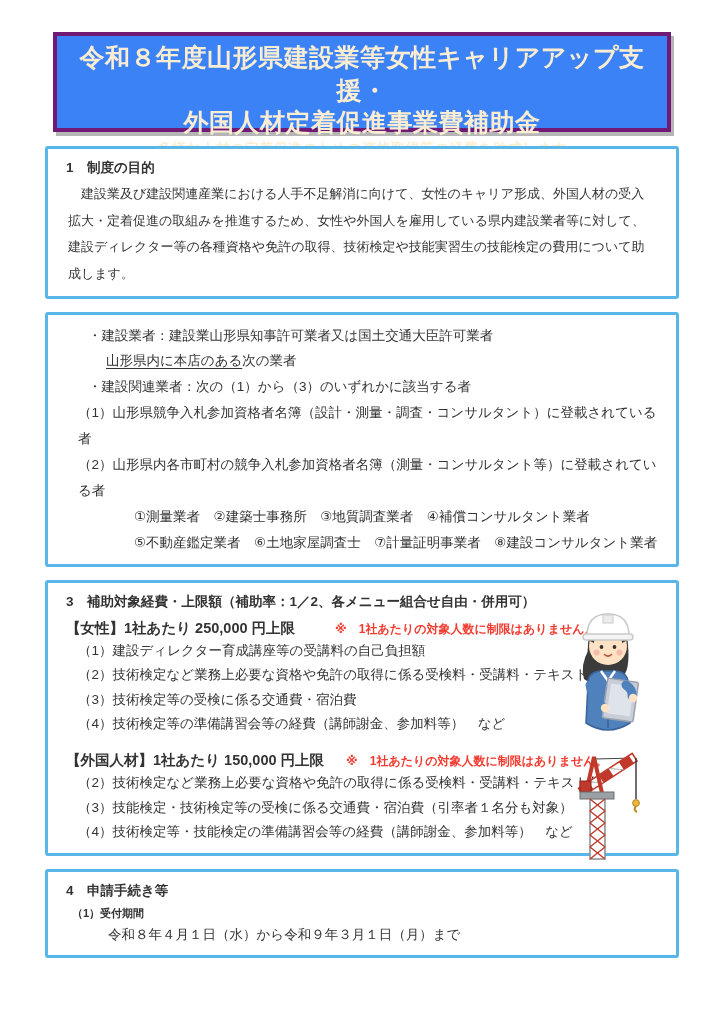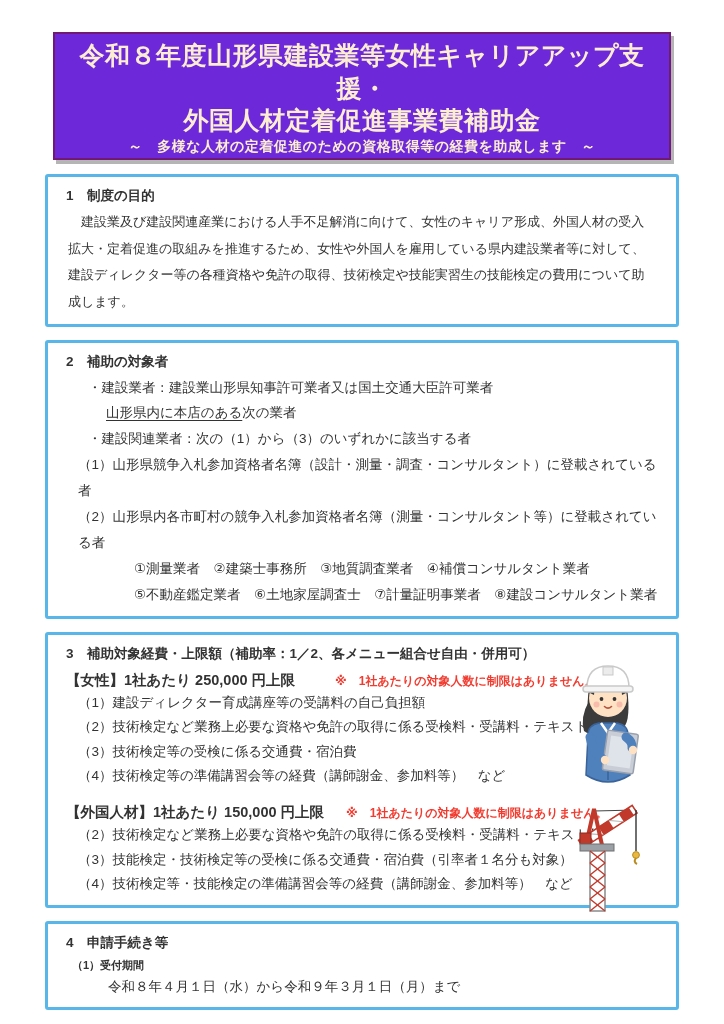--- a/index.html
+++ b/index.html
@@ -3,22 +3,22 @@
 <meta charset="utf-8">
 <style>
   html,body { margin:0; padding:0; background:#ffffff; }
   .page {
     position:relative; width:724px; height:1024px; background:#ffffff;
     font-family:"Liberation Sans","DejaVu Sans",sans-serif; color:#333333;
     overflow:hidden; margin:0 auto;
   }
   
   .header-box {
-    margin:32px auto 14px; width:618px; height:128px; box-sizing:border-box;
-    background:#6d28d9; border:2px solid #701a75;
+    margin:32px auto 14px; width:618px; height:100px; box-sizing:border-box;
+    background:#3b82f6; border:4px solid #701a75;
     box-shadow:3px 4px 0 rgba(120,120,120,.55);
     text-align:center; color:#FBEDD2;
   }
   .header-title { font-size:25px; font-weight:bold; line-height:1.3; margin-top:5px; letter-spacing:.5px; }
   .header-sub   { font-size:14px; font-weight:bold; margin-top:1px; letter-spacing:.5px; }
   
   .box {
     position:relative; width:634px; box-sizing:border-box; margin:0 auto 13px;
     border:3px solid #58B7E8; border-radius:3px; background:#fff;
     padding:8px 16px 8px 16px;
@@ -54,21 +54,20 @@
     </div>
     <div class="header-sub">～　多様な人材の定着促進のための資格取得等の経費を助成します　～</div>
   </div>
 
   <section class="box">
     <h2>1　制度の目的</h2>
     <p class="body-par">建設業及び建設関連産業における人手不足解消に向けて、女性のキャリア形成、外国人材の受入拡大・定着促進の取組みを推進するため、女性や外国人を雇用している県内建設業者等に対して、建設ディレクター等の各種資格や免許の取得、技術検定や技能実習生の技能検定の費用について助成します。</p>
   </section>
 
   <section class="box">
-    <h2>2　補助の対象者</h2>
     <p class="t indent-bullet">・建設業者：建設業山形県知事許可業者又は国土交通大臣許可業者</p>
     <p class="t indent-intro"><span class="u">山形県内に本店のある</span><span>次の業者</span></p>
     <p class="t indent-bullet">・建設関連業者：次の（1）から（3）のいずれかに該当する者</p>
     <p class="t indent1">（1）山形県競争入札参加資格者名簿（設計・測量・調査・コンサルタント）に登載されている者</p>
     <p class="t indent1">（2）山形県内各市町村の競争入札参加資格者名簿（測量・コンサルタント等）に登載されている者</p>
     <p class="t indent-circ">①測量業者　②建築士事務所　③地質調査業者　④補償コンサルタント業者</p>
     <p class="t indent-circ">⑤不動産鑑定業者　⑥土地家屋調査士　⑦計量証明事業者　⑧建設コンサルタント業者</p>
   </section>
 
   <section class="box sec3">

